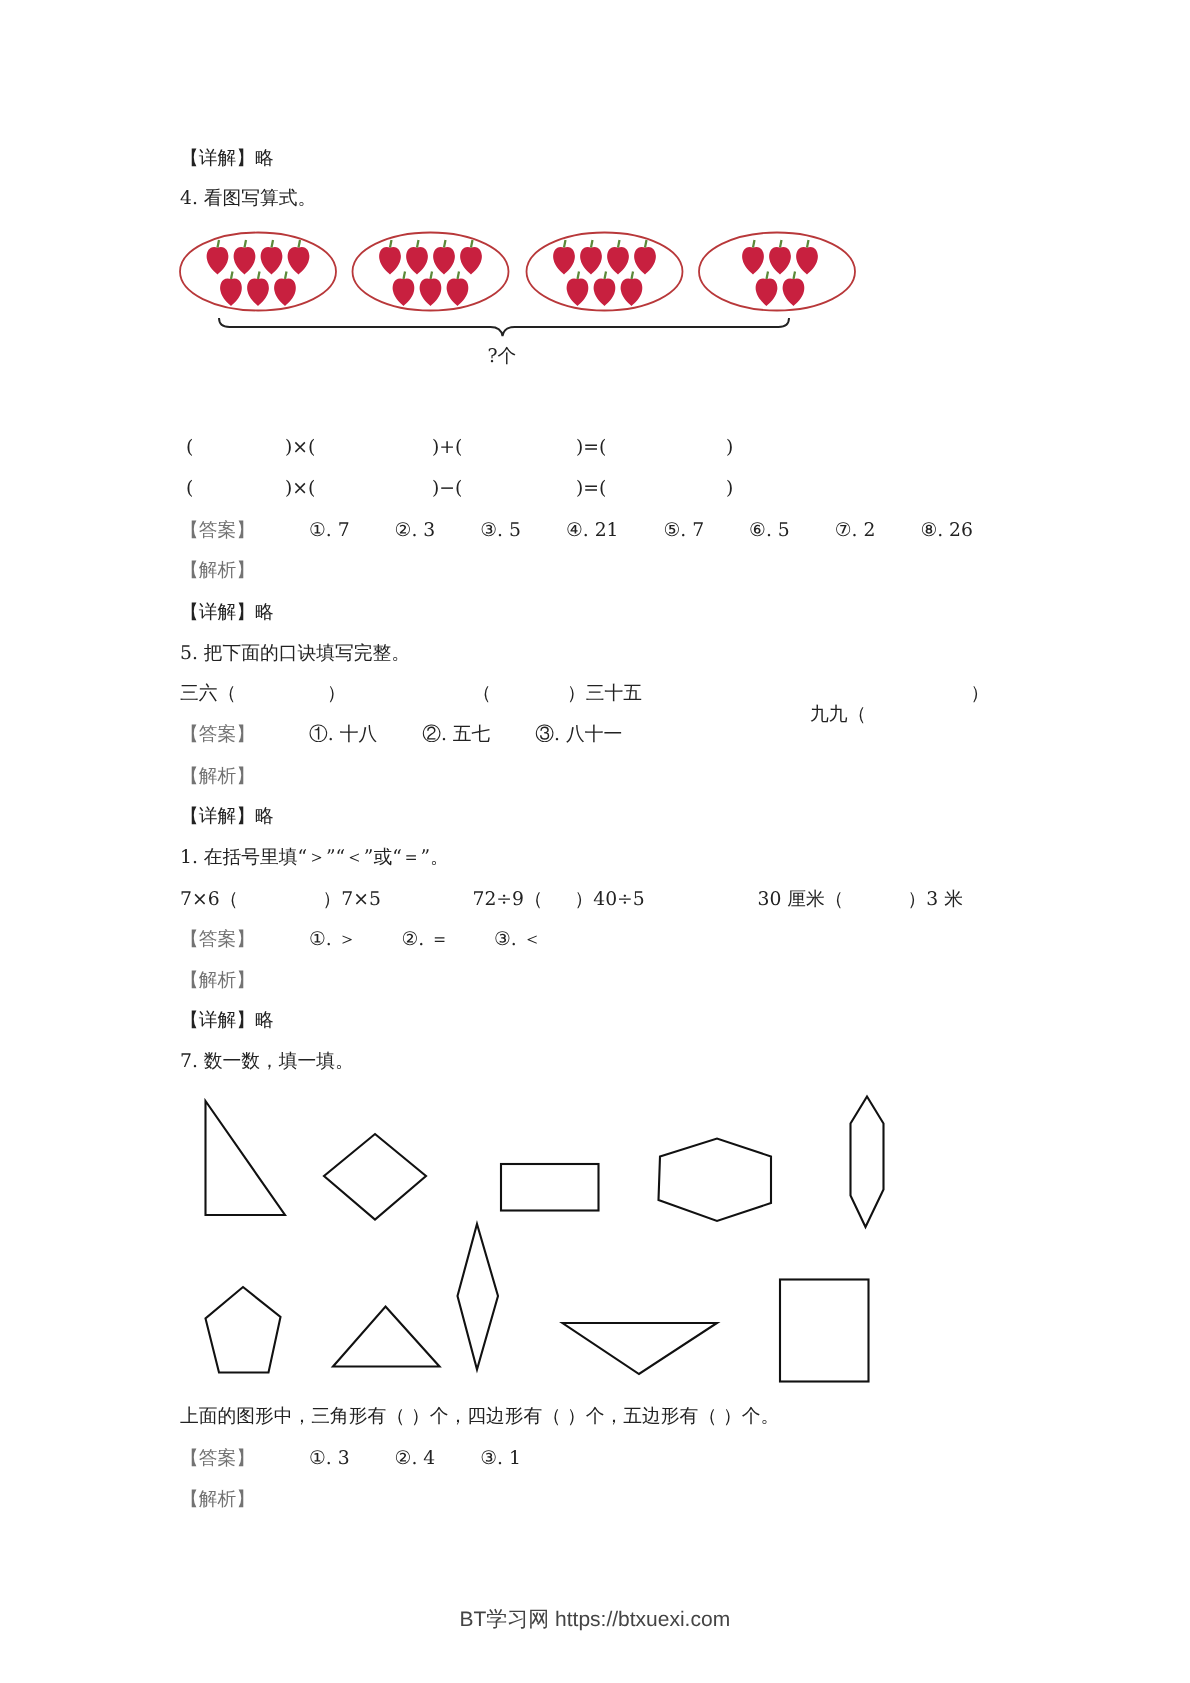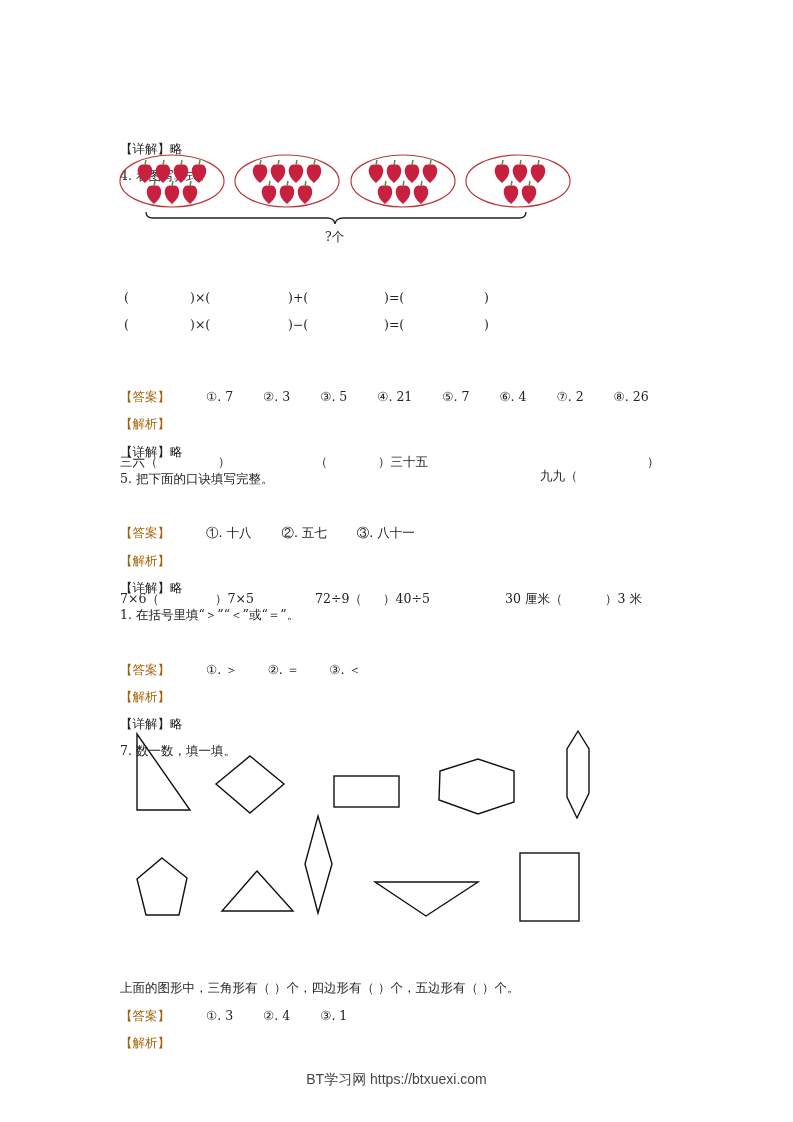--- a/index.html
+++ b/index.html
@@ -1,19 +1,19 @@
 <!DOCTYPE html>
 <html><head>
 <meta charset="utf-8">
 <style>
   html, body { margin:0; padding:0; background:#ffffff; }
   body { width:793px; height:1122px; position:relative; overflow:hidden;
          font-family: "DejaVu Serif", "Liberation Serif", serif; color:#222; font-size:12.5px; }
-  .line { position:absolute; left:120px; white-space:nowrap;margin-top:44px; }
-  .blue { color:#a16207; }
+  .line { position:absolute; left:120px; white-space:nowrap; }
+  .blue { color:#737373; }
   .ans-item { display:inline-block; margin-right:26px; }
   .ans-label { display:inline-block; margin-right:32px; }
   .cell { position:absolute; white-space:nowrap; }
   .footer { position:absolute; left:0; width:793px; top:1071px; text-align:center;
             font-family:Liberation Sans, sans-serif; font-size:14px; color:#444; }
 </style>
 </head>
 <body>
 
 <div class="line" style="top:97px">【详解】略</div>
@@ -80,21 +80,21 @@
   <span class="cell" style="left:484px;top:317px">)</span>
 </div>
 
 <div class="line" style="top:345px">
   <span class="blue ans-label">【答案】</span>
   <span class="ans-item">①. 7</span>
   <span class="ans-item">②. 3</span>
   <span class="ans-item">③. 5</span>
   <span class="ans-item">④. 21</span>
   <span class="ans-item">⑤. 7</span>
-  <span class="ans-item">⑥. 4</span>
+  <span class="ans-item">⑥. 5</span>
   <span class="ans-item">⑦. 2</span>
   <span class="ans-item">⑧. 26</span>
 </div>
 <div class="line blue" style="top:372px">【解析】</div>
 <div class="line" style="top:400px">【详解】略</div>
 
 <div class="line" style="top:427px">5.  把下面的口诀填写完整。</div>
 <div>
   <span class="cell" style="left:120px;top:454px">三六（</span>
   <span class="cell" style="left:218px;top:454px">）</span>

